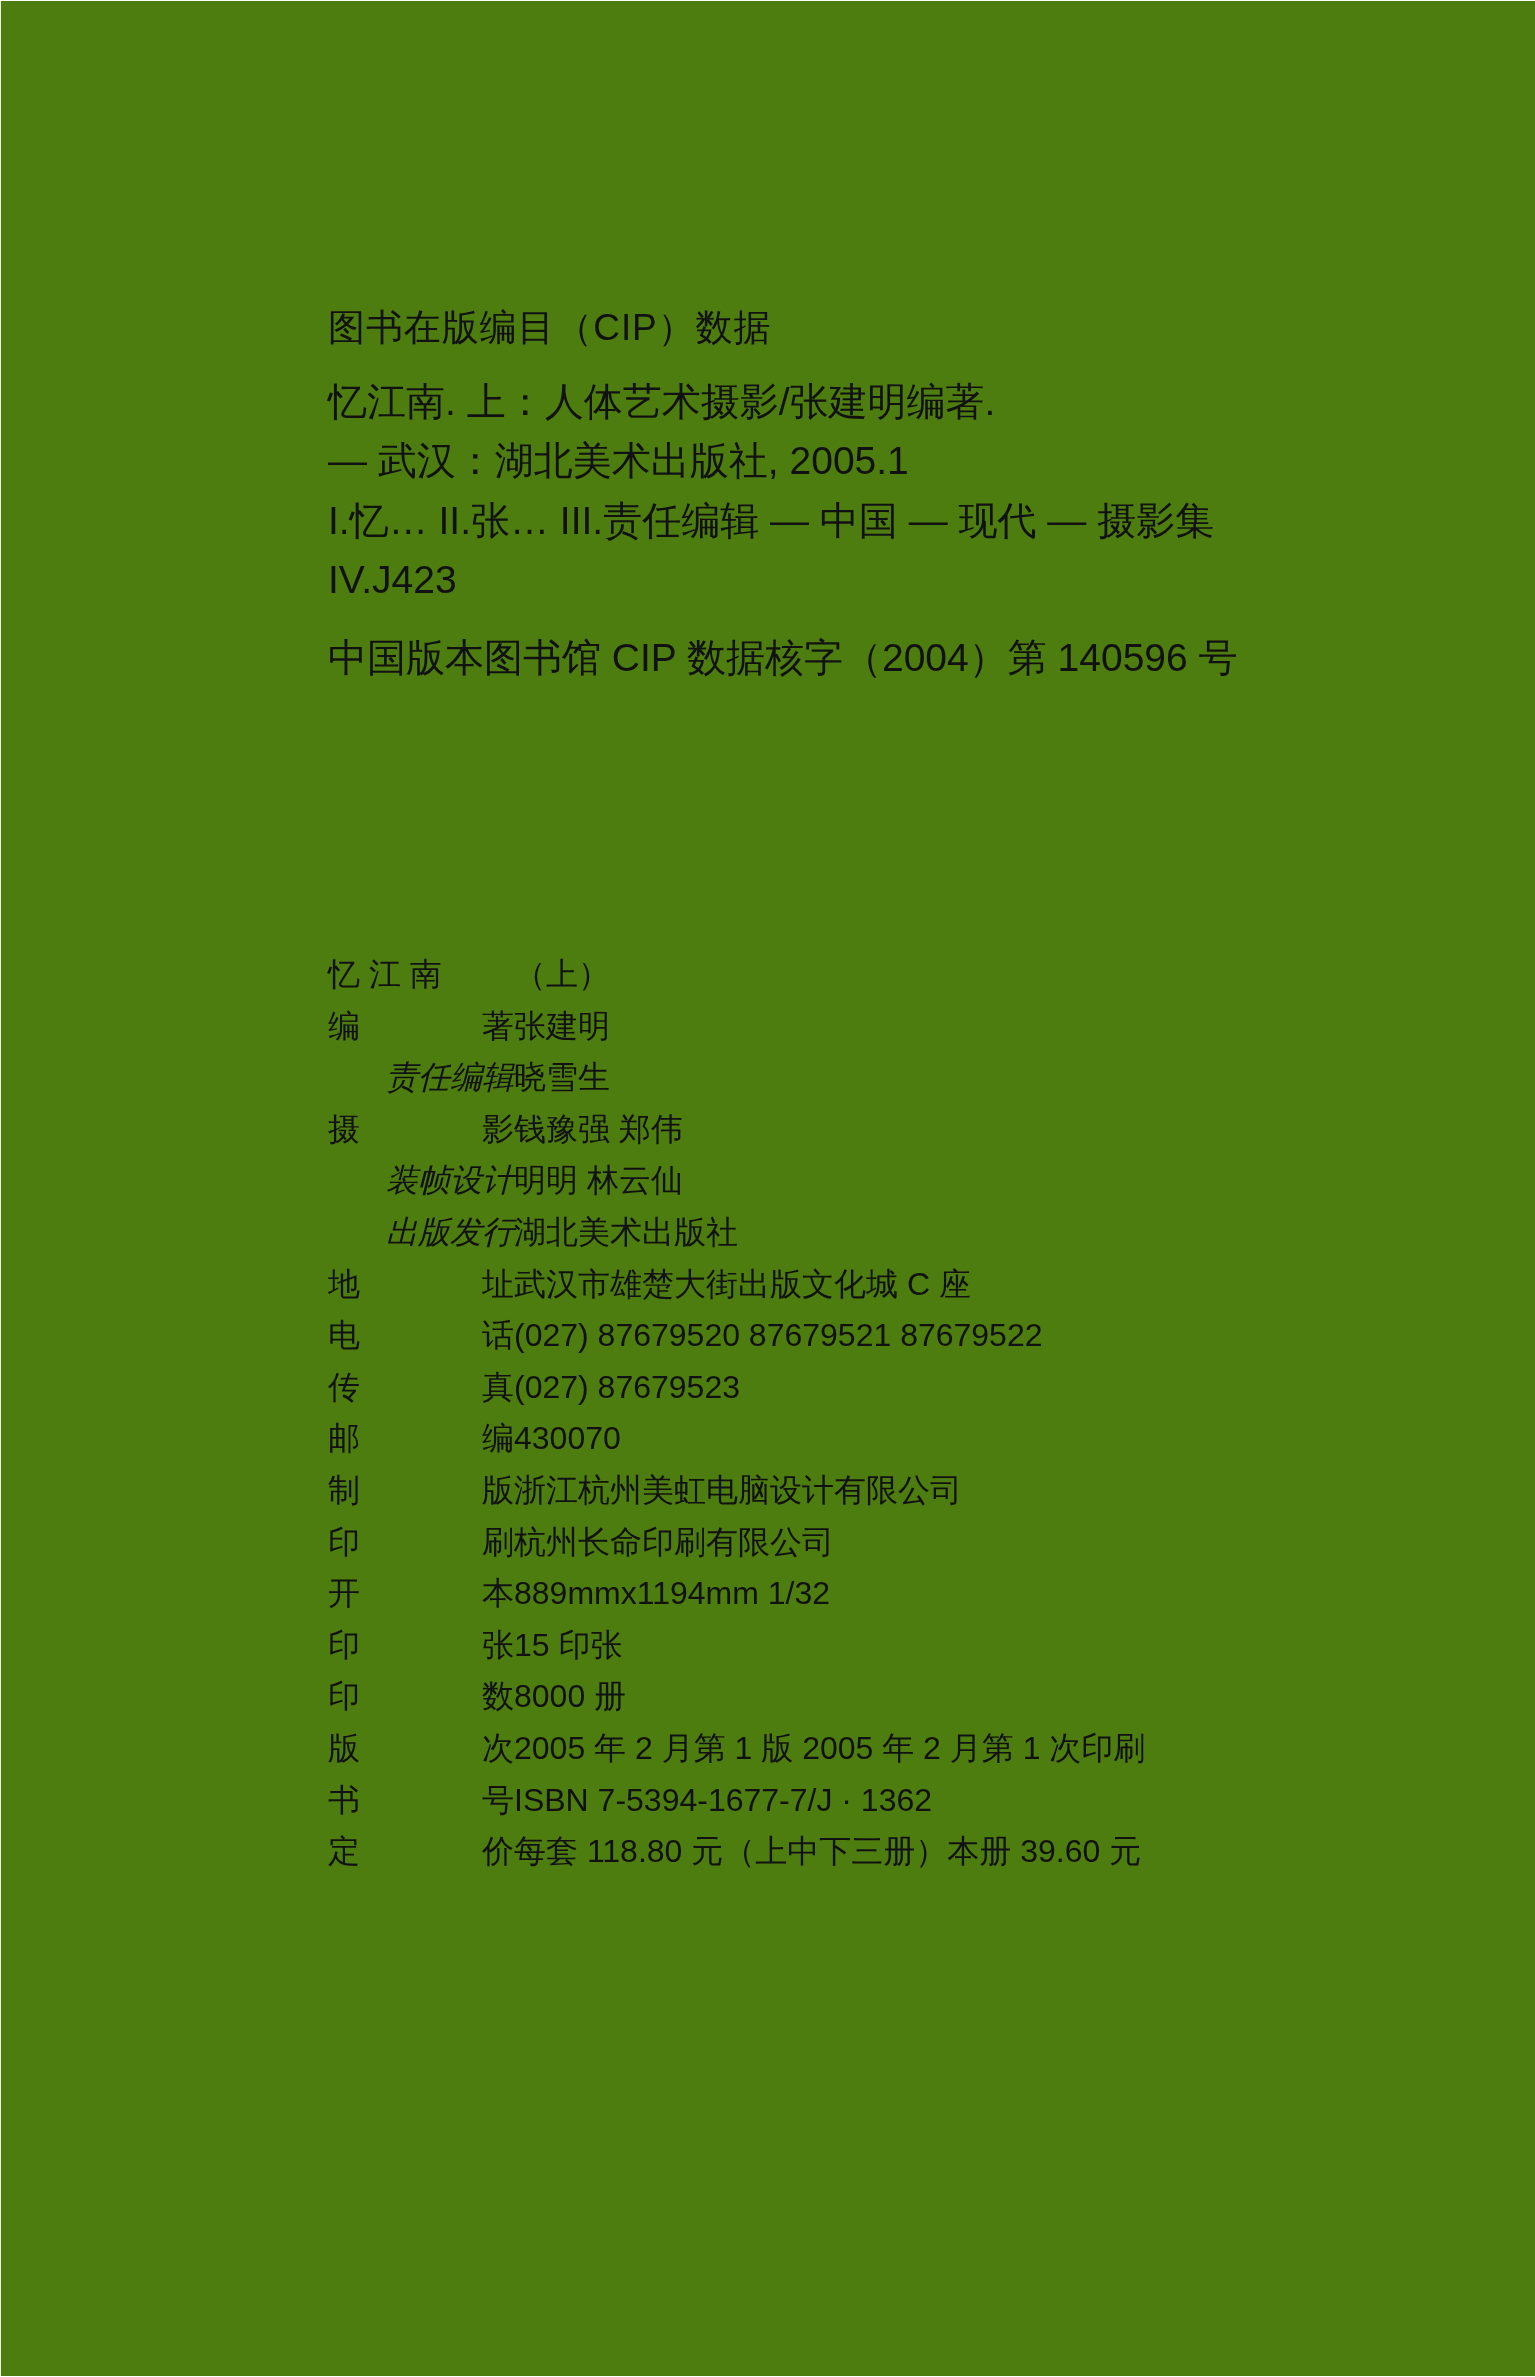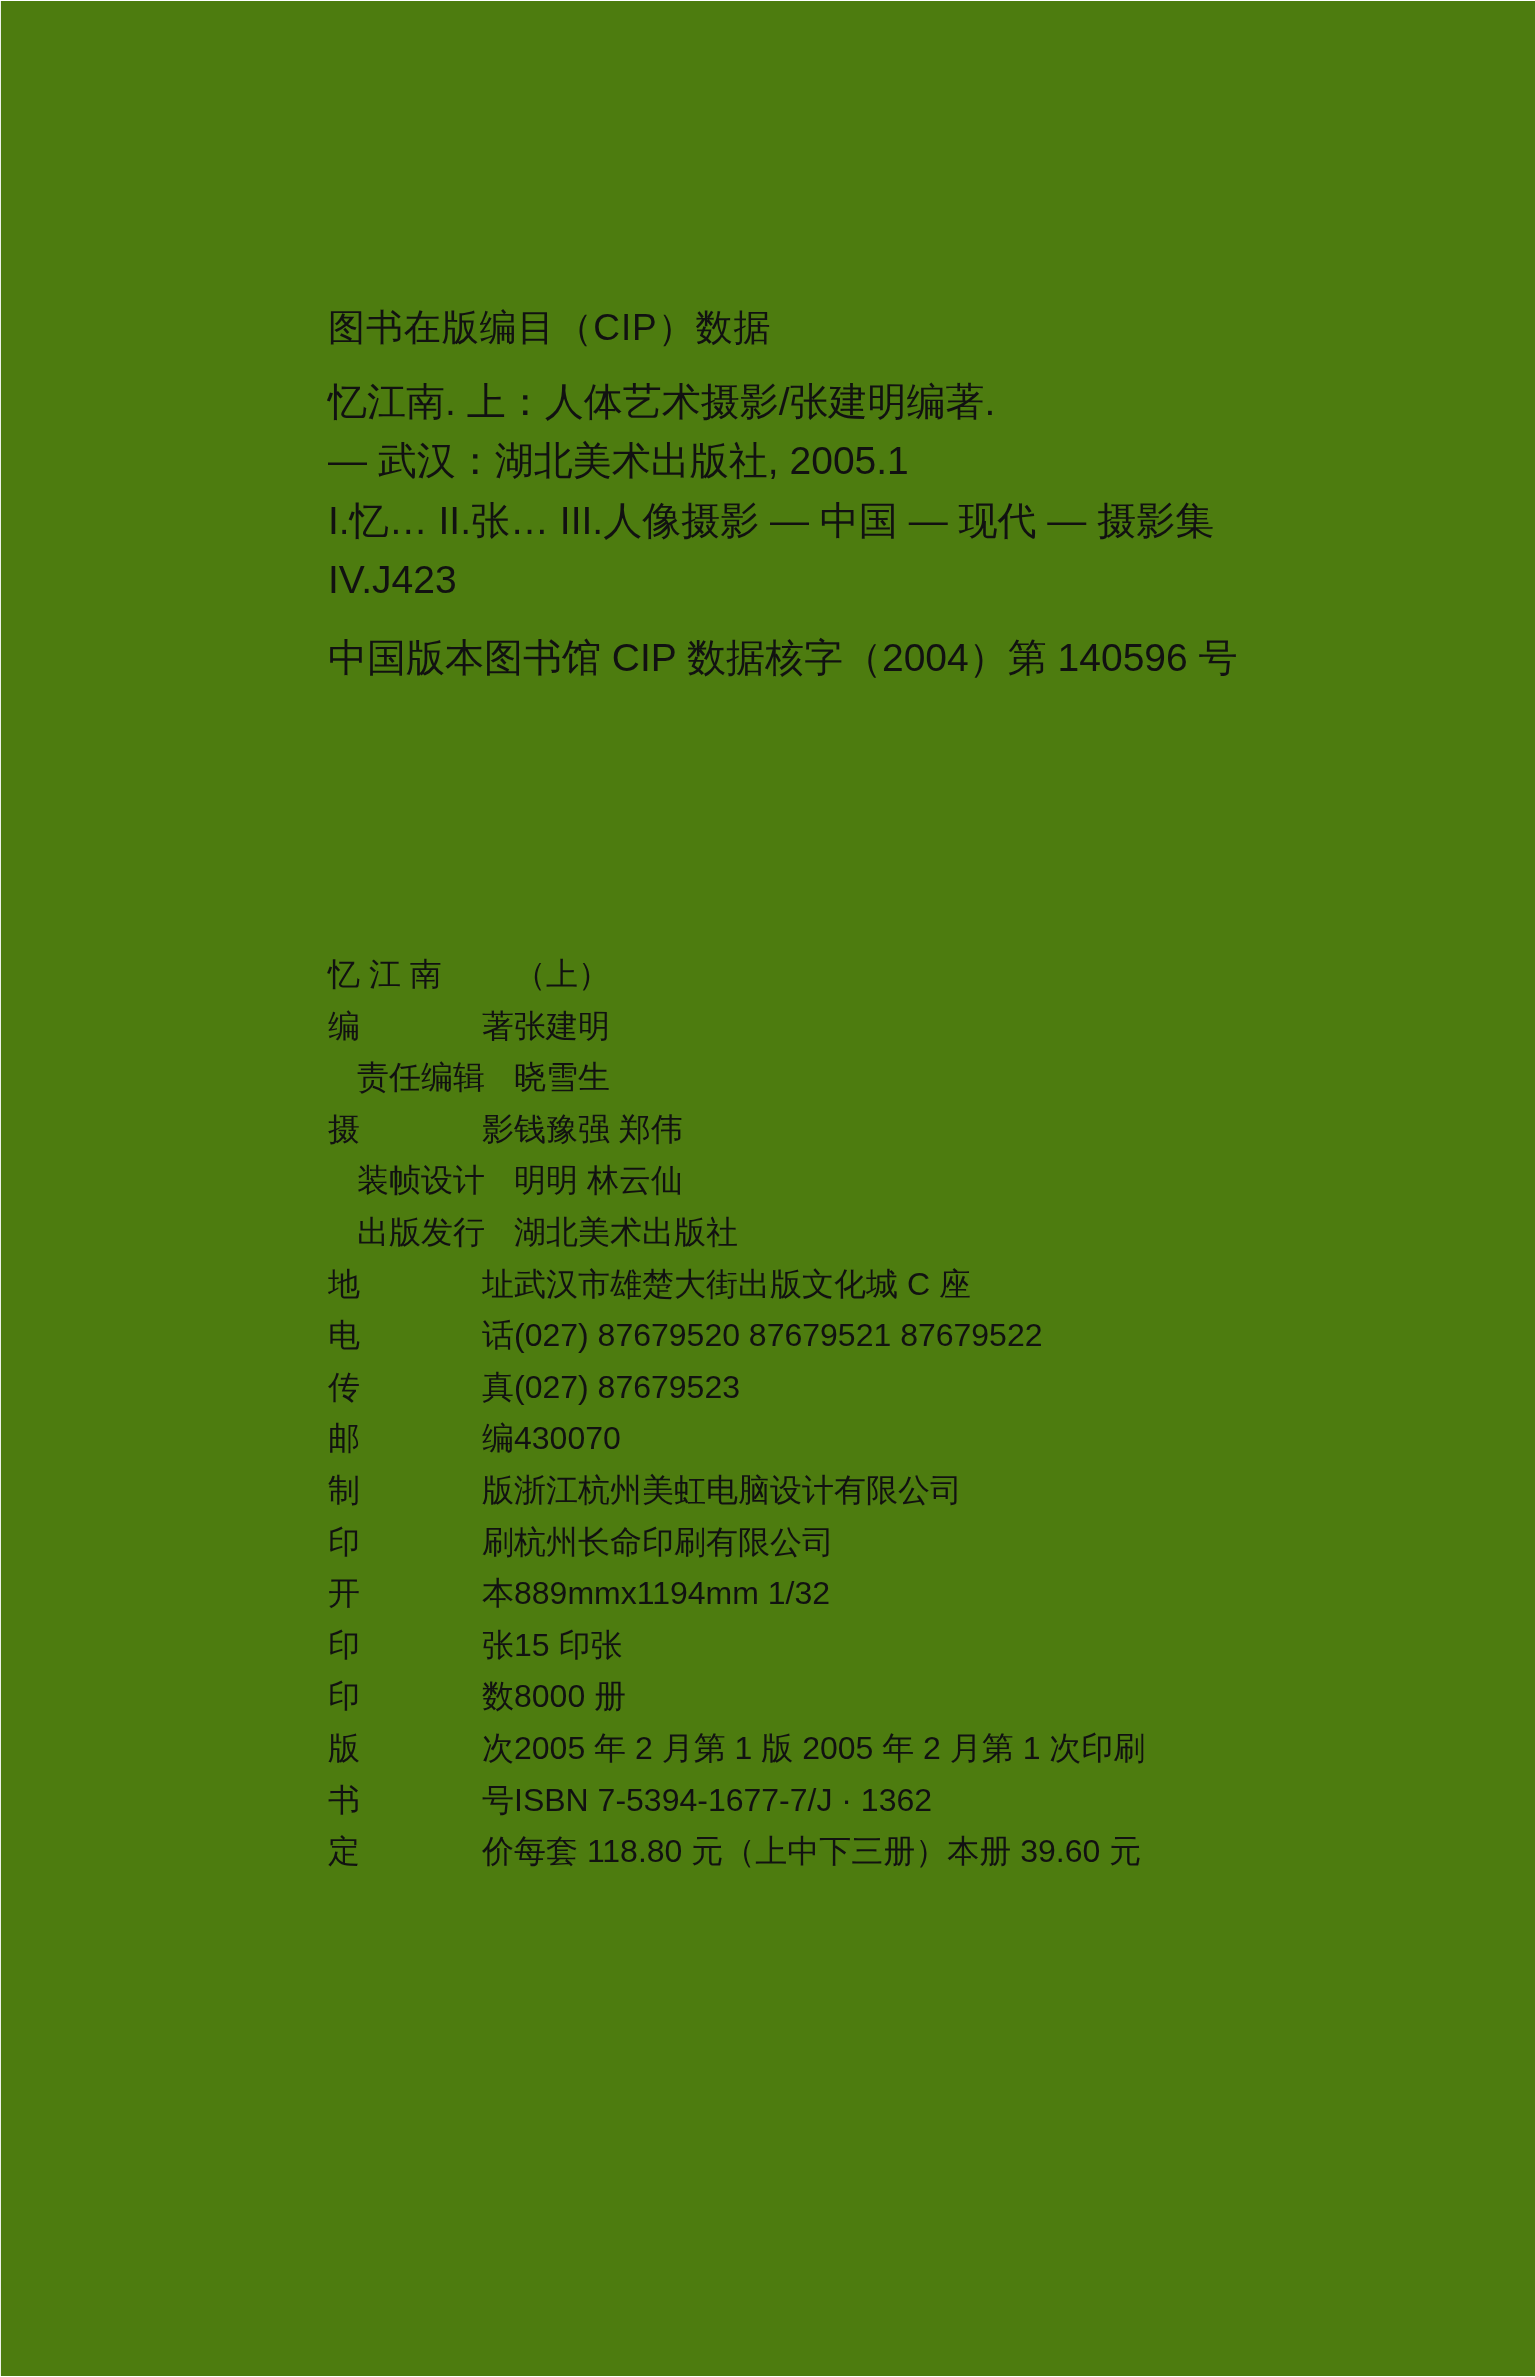--- a/index.html
+++ b/index.html
@@ -69,21 +69,22 @@
     white-space: nowrap;
   }
   .col-label {
     width: 186px;
     flex: 0 0 186px;
     display: flex;
     justify-content: space-between;
     letter-spacing: 0;
   }
   .col-label.wide {
-    justify-content: center;
+    justify-content: flex-end;
+    font-style: italic;
   }
   .col-label span {
     display: inline-block;
   }
   .col-value {
     flex: 1 1 auto;
   }
   .title-row .col-label {
     width: 186px;
     flex: 0 0 186px;
@@ -94,21 +95,21 @@
 </style>
 </head>
 <body>
 
 <div class="page">
 
   <div class="cip-block">
     <div class="cip-title">图书在版编目（CIP）数据</div>
     <div class="cip-line">忆江南. 上：人体艺术摄影/张建明编著.</div>
     <div class="cip-line">— 武汉：湖北美术出版社, 2005.1</div>
-    <div class="cip-line">I.忆… II.张… III.人像摄影 — 中国 — 现代 — 摄影集</div>
+    <div class="cip-line">I.忆… II.张… III.责任编辑 — 中国 — 现代 — 摄影集</div>
     <div class="cip-line">IV.J423</div>
     <div class="cip-line spaced-top">中国版本图书馆 CIP 数据核字（2004）第 140596 号</div>
   </div>
 
   <div class="colophon">
 
     <div class="col-row title-row">
       <div class="col-label">忆 江 南</div>
       <div class="col-value">（上）</div>
     </div>

